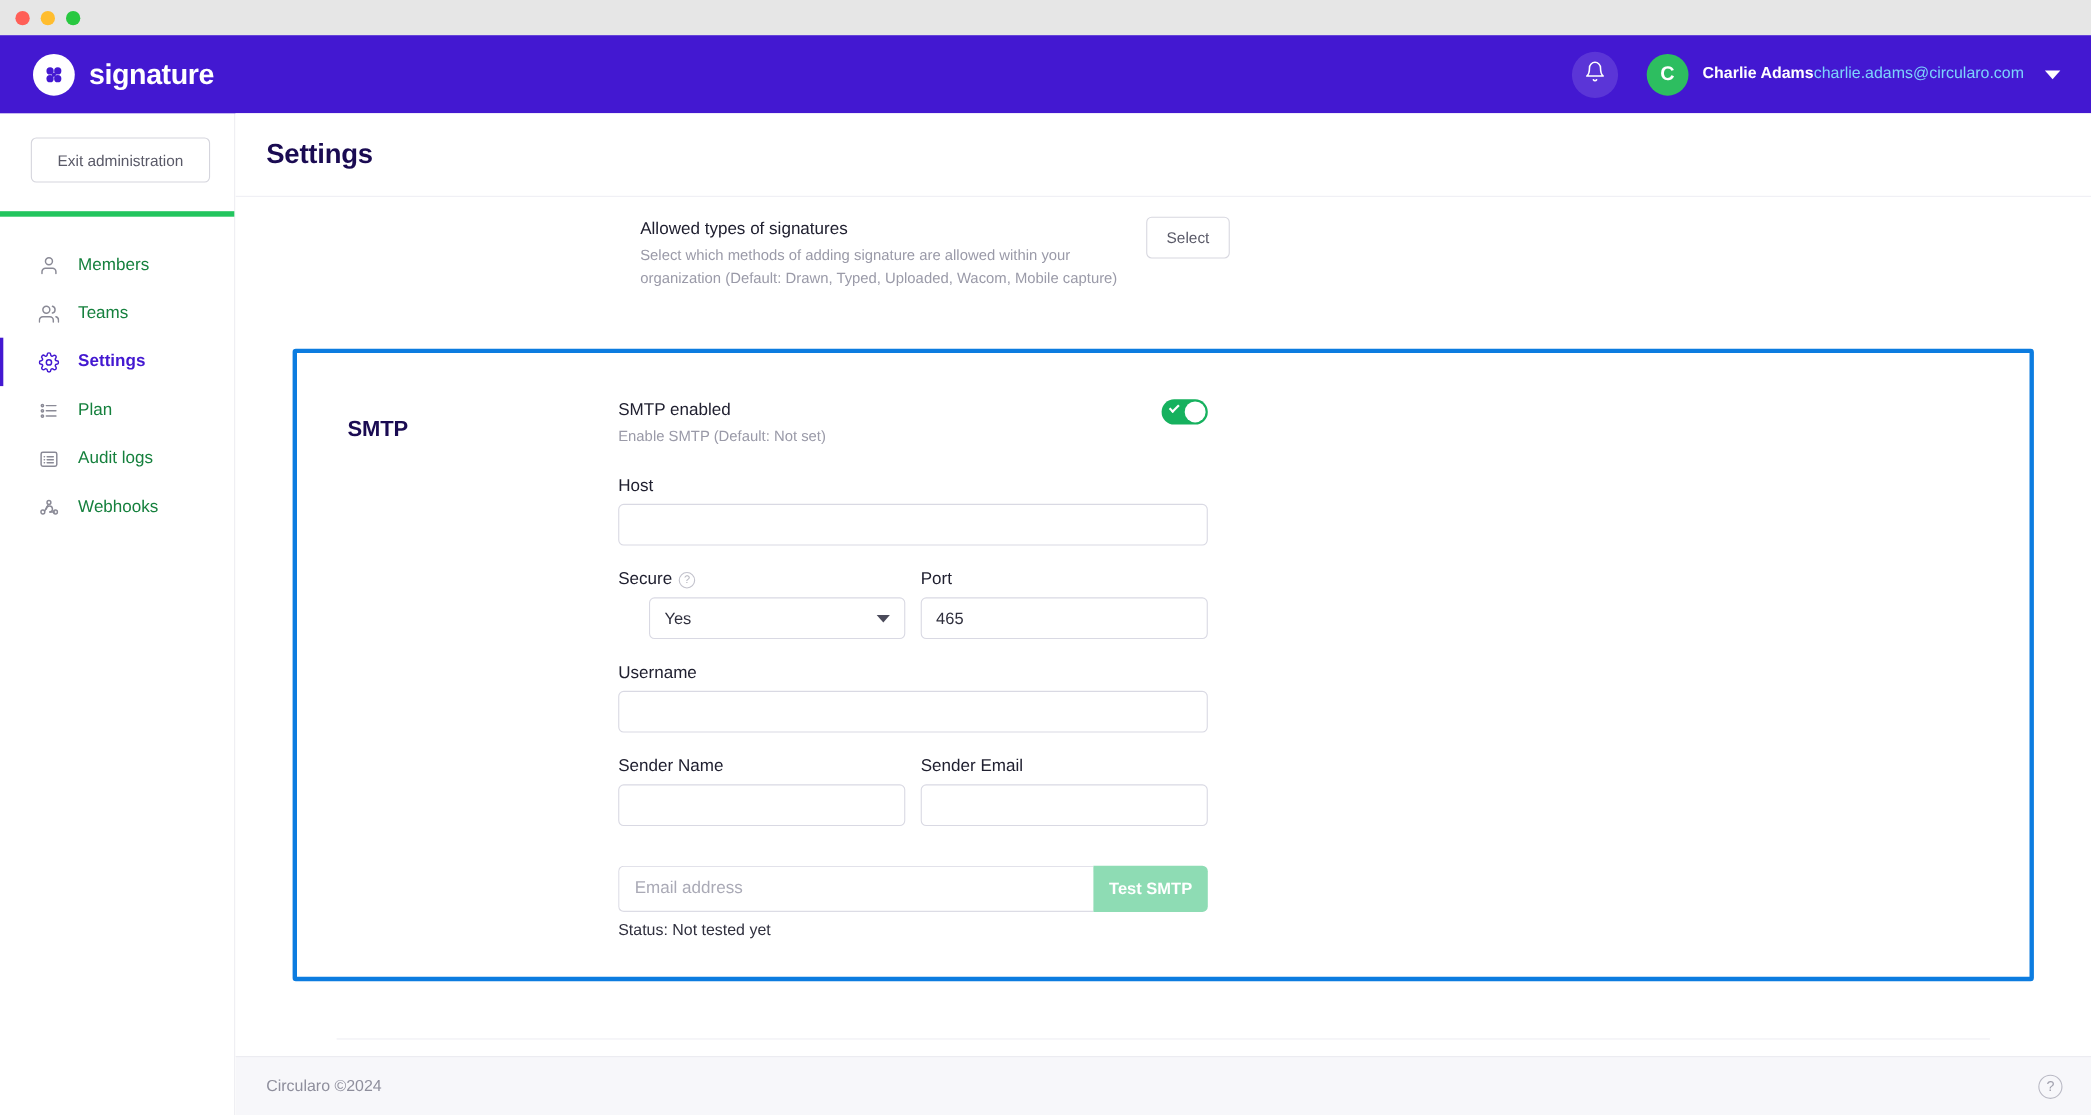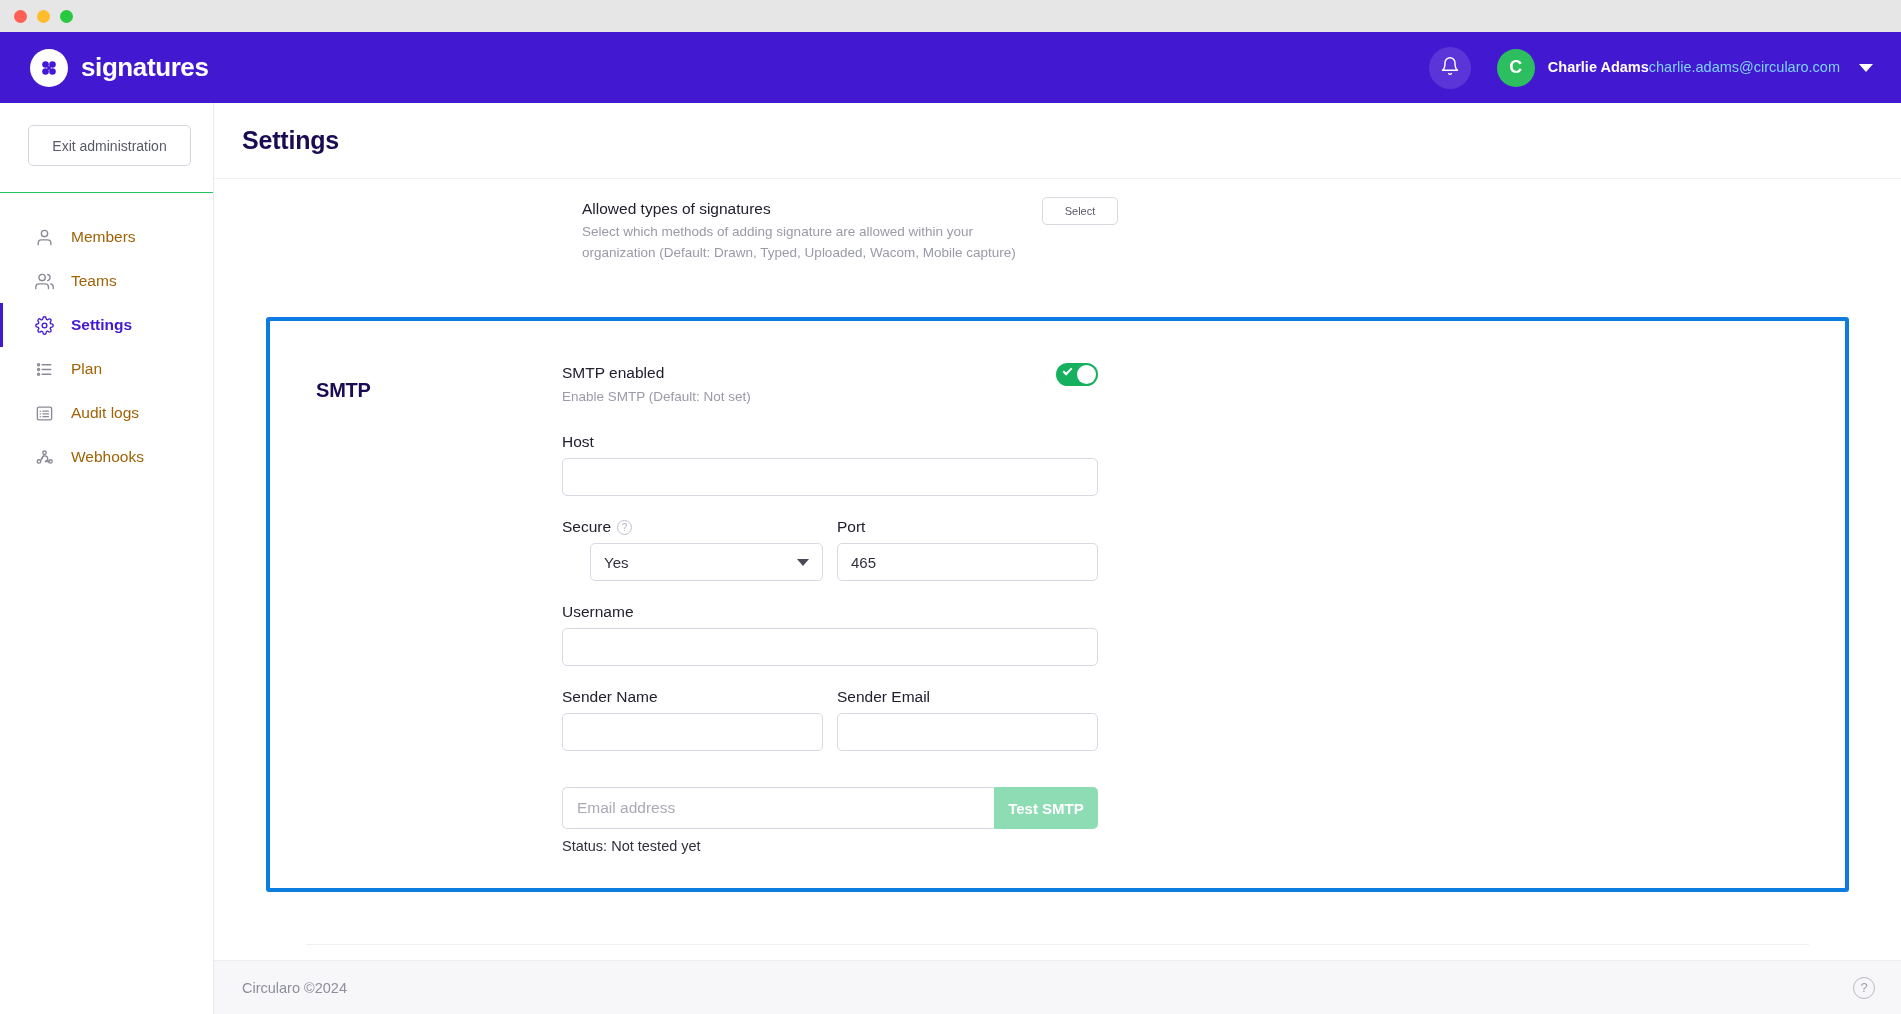--- a/index.html
+++ b/index.html
@@ -71,34 +71,34 @@
 
   
   .sidebar {
     width: 214px; flex: 0 0 214px;
     background: #ffffff;
     border-right: 1px solid #e8e8ee;
     display: flex; flex-direction: column;
   }
   .sidebar-top {
     padding: 22px 22px 26px 28px;
-    border-bottom: 1px solid #22c55e;
+    border-bottom: 5px solid #22c55e;
   }
   .exit-btn {
     width: 100%; height: 41px;
     border: 1px solid #d5d5dd; border-radius: 5px;
     background: #fff; color: #5a5a68;
     font-size: 14px; font-family: inherit;
     cursor: pointer;
   }
   .nav { padding-top: 22px; }
   .nav-item {
     display: flex; align-items: center; gap: 16px;
     height: 44px; padding-left: 30px;
-    color: #a16207; font-size: 15.5px;
+    color: #15803d; font-size: 15.5px;
     cursor: pointer; position: relative;
     border-left: 3px solid transparent;
   }
   .nav-item .ico { width: 22px; height: 22px; display: flex; align-items: center; justify-content: center; }
   .nav-item.active {
     color: #4318d1; font-weight: 700;
     border-left: 3px solid #4318d1;
   }
   .nav-item.active .ico svg { stroke: #4318d1; }
   .nav-item .ico svg { stroke: #8a8a96; }
@@ -138,24 +138,24 @@
   }
 
   .pref-row {
     display: flex; align-items: flex-start;
     justify-content: space-between; gap: 20px;
   }
   .pref-text { flex: 1; }
   .pref-name { font-size: 15.5px; color: #202030; font-weight: 400; line-height: 1.5; }
   .pref-desc { font-size: 13.5px; color: #9a9aa8; line-height: 1.52; margin-top: 2px; }
   .select-btn {
-    width: 76px; height: 28px; flex: 0 0 76px;
+    width: 76px; height: 38px; flex: 0 0 76px;
     border: 1px solid #d8d8e0; border-radius: 5px;
     background: #fff; color: #5a5a68;
-    font-size: 11px; font-family: inherit;
+    font-size: 14px; font-family: inherit;
     cursor: pointer;
   }
 
   
   .smtp-card {
     border: 4px solid #0c7ce0;
     border-radius: 3px;
     margin: 54px 0 0 0;
     padding: 40px 44px 34px 0;
     display: flex;
@@ -272,21 +272,21 @@
   <div class="brand">
     <span class="brand-mark">
       <svg width="22" height="22" viewBox="0 0 24 24" aria-hidden="true">
         <circle cx="8.2" cy="8.2" r="3.6" fill="#4318d1"></circle>
         <circle cx="15.8" cy="8.2" r="3.6" fill="#4318d1"></circle>
         <circle cx="8.2" cy="15.8" r="3.6" fill="#4318d1"></circle>
         <circle cx="15.8" cy="15.8" r="3.6" fill="#4318d1"></circle>
         <circle cx="12" cy="12" r="2.1" fill="#4318d1"></circle>
       </svg>
     </span>
-    <span class="brand-name">signatures</span>
+    <span class="brand-name">signature</span>
   </div>
 
   <div class="topbar-right">
     <div class="bell-btn">
       <span>
         <svg width="20" height="20" viewBox="0 0 24 24" fill="none" stroke="#ffffff" stroke-width="1.7" stroke-linecap="round" stroke-linejoin="round">
           <path d="M18 8a6 6 0 1 0-12 0c0 7-3 9-3 9h18s-3-2-3-9"></path>
           <path d="M13.73 21a2 2 0 0 1-3.46 0"></path>
         </svg>
       </span>

